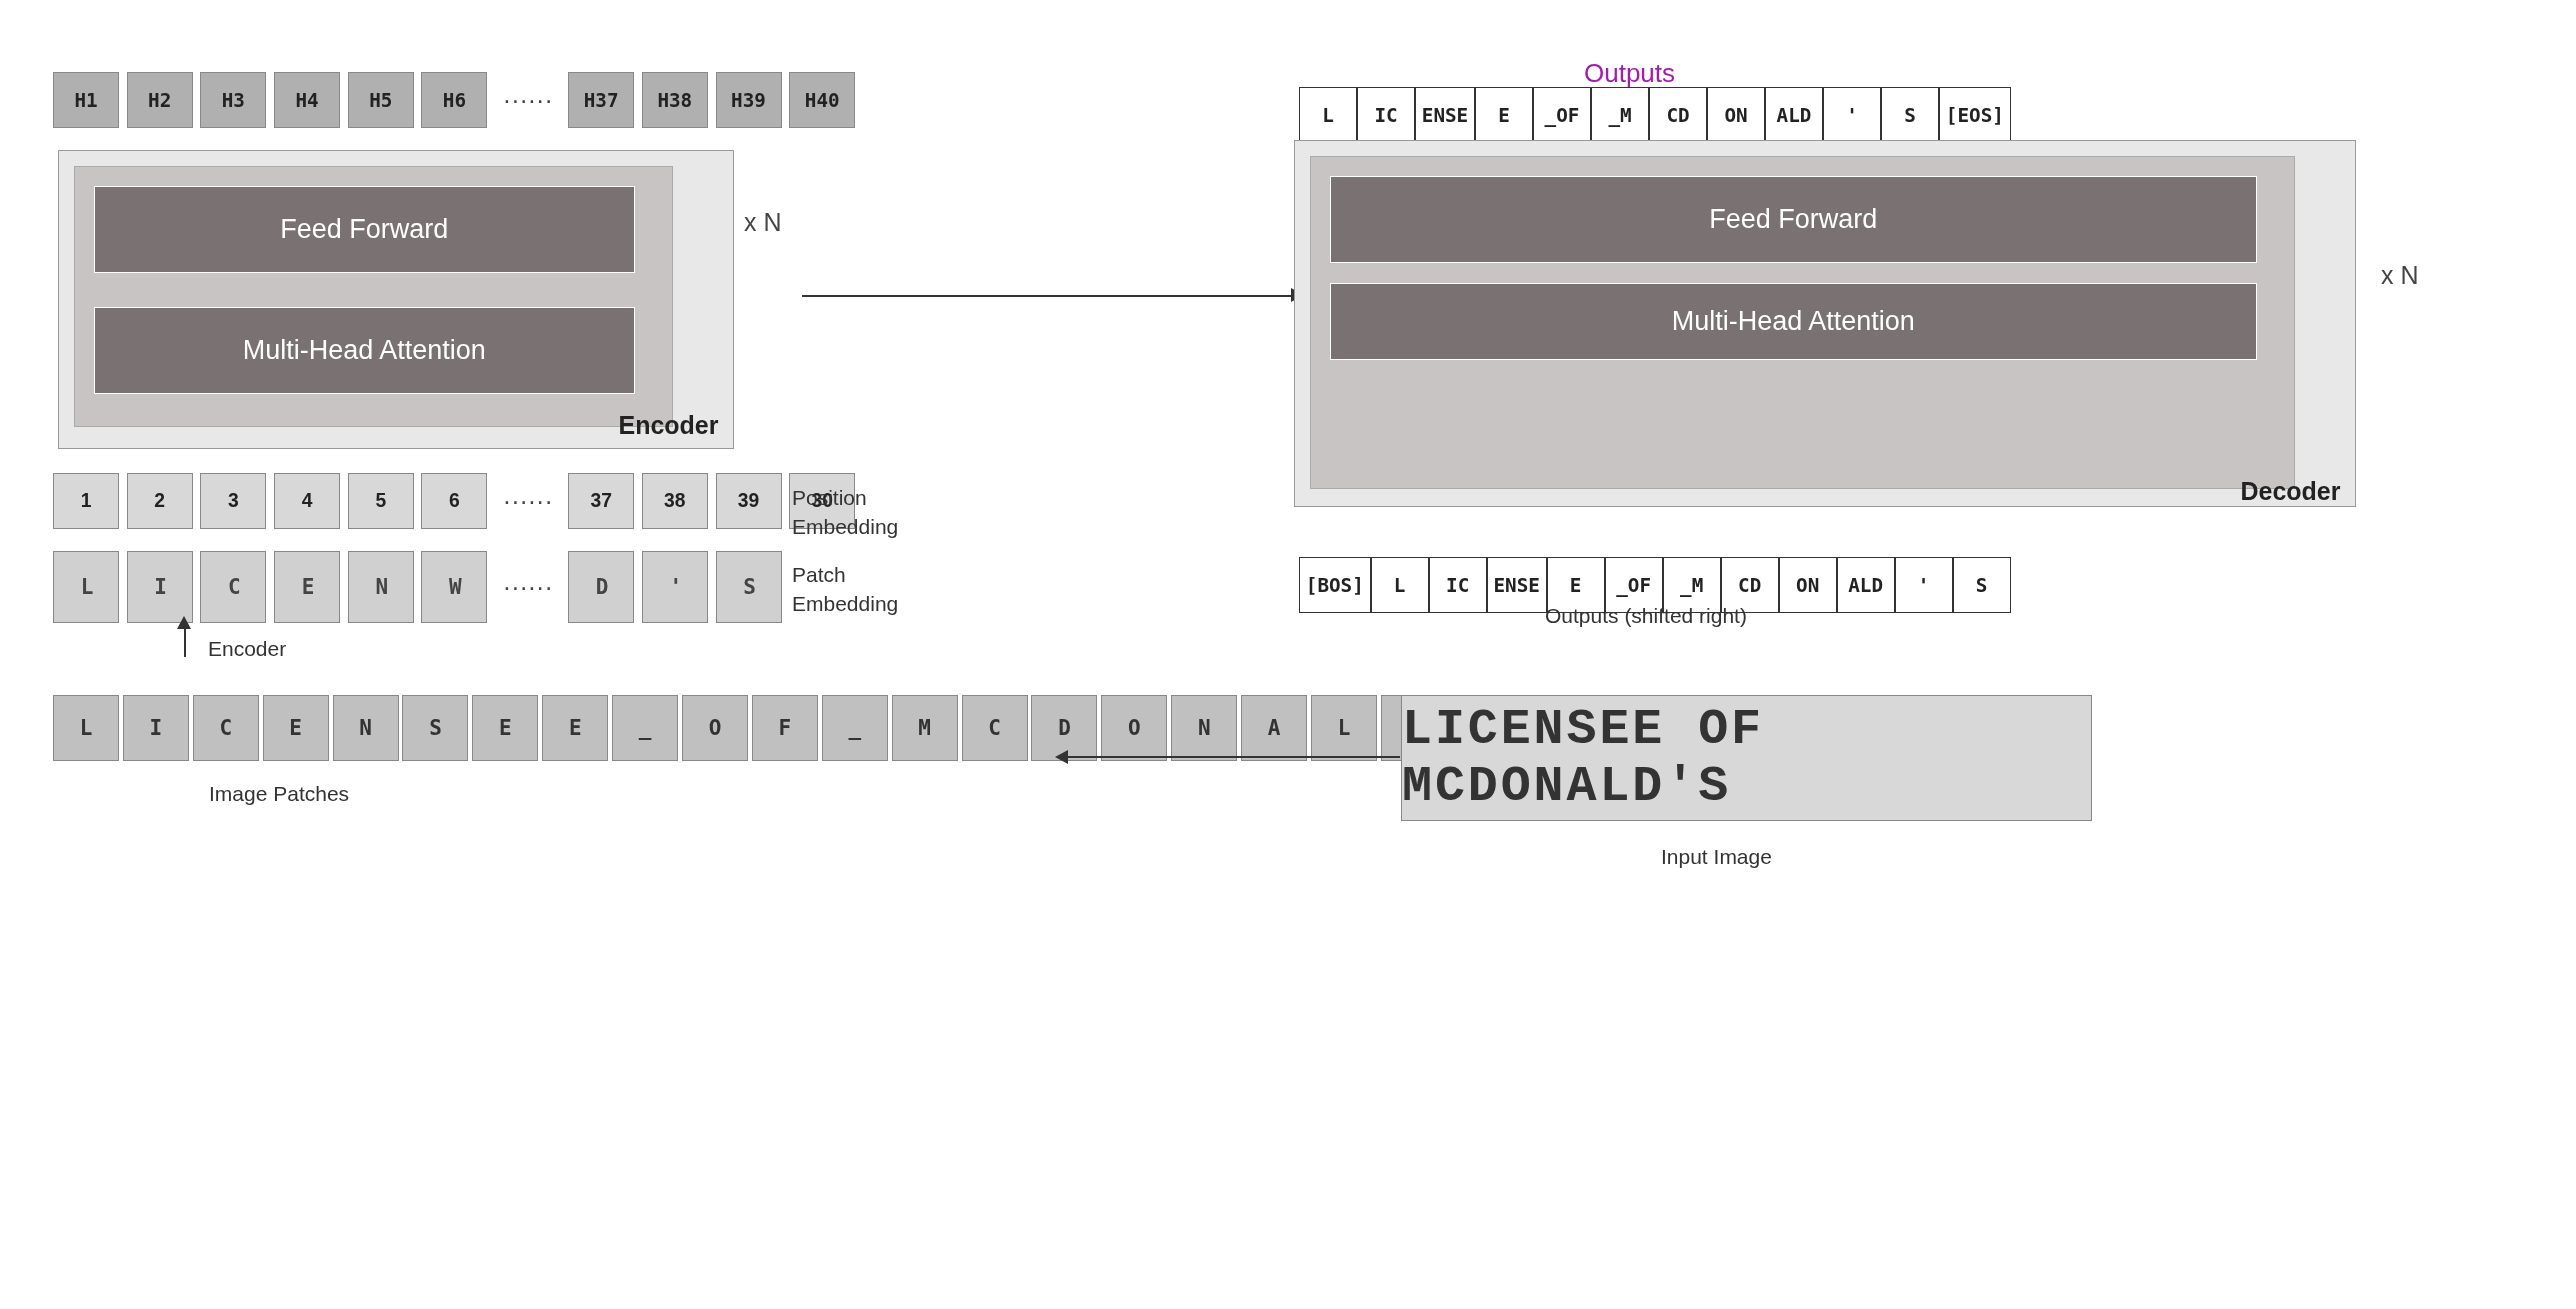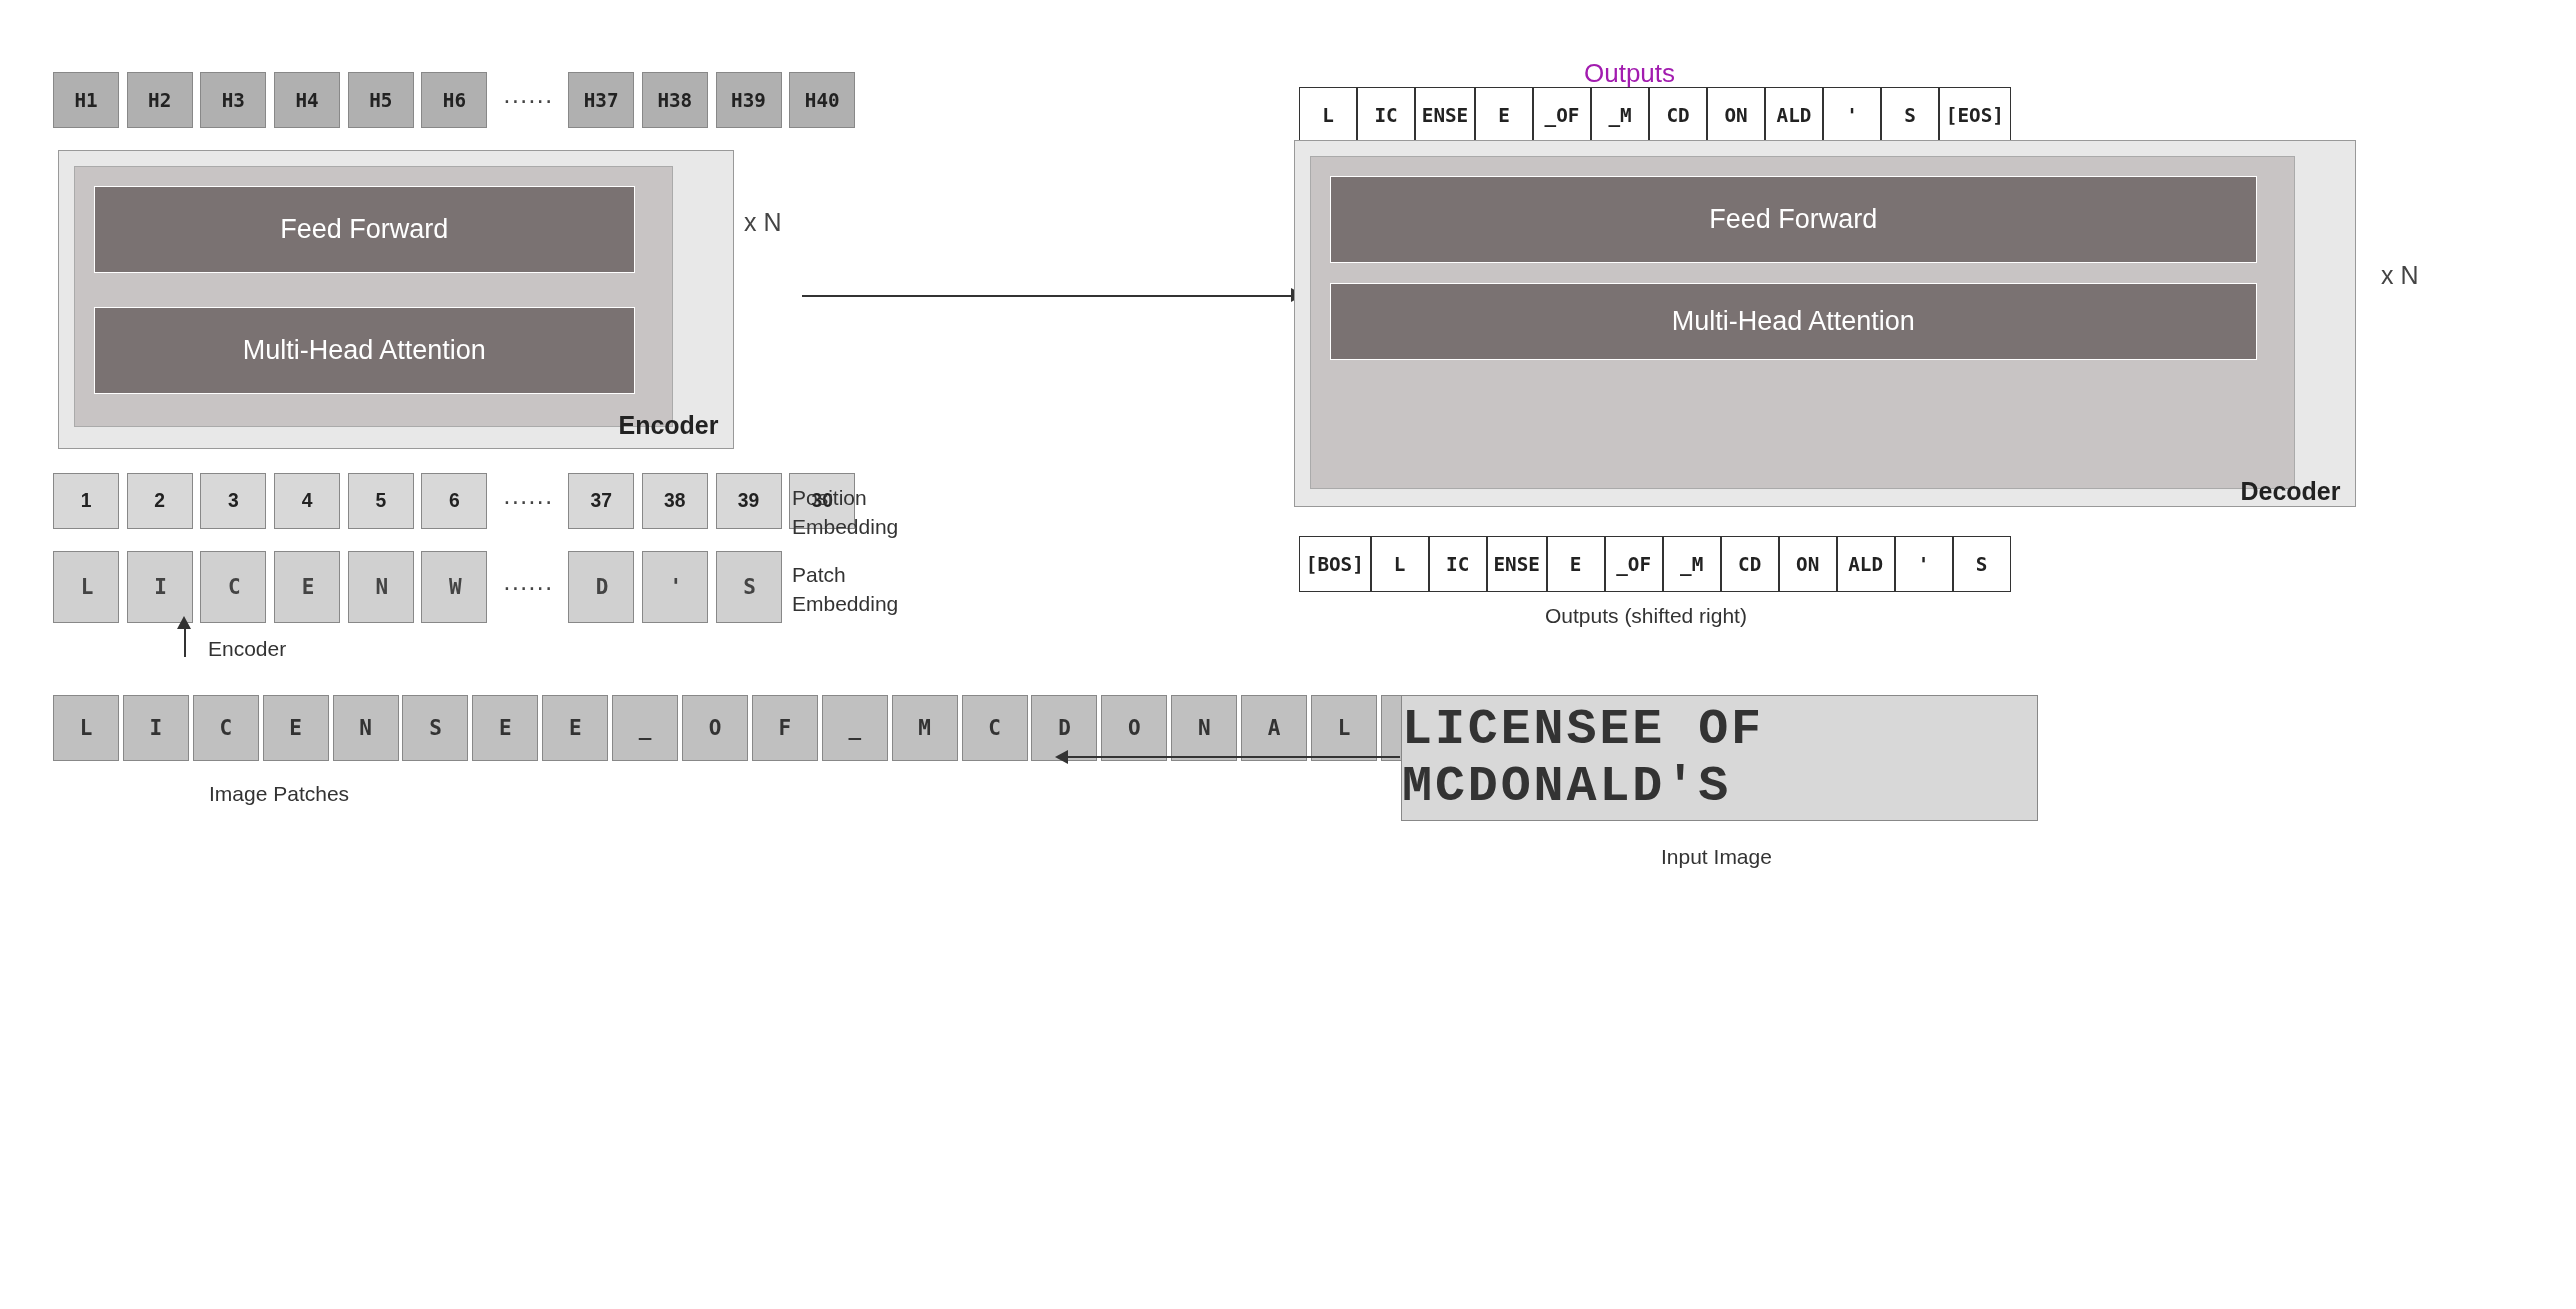--- a/index.html
+++ b/index.html
@@ -252,21 +252,21 @@
       font-size: 21px;
       color: #333;
       margin-left: 16px;
     }
 
     
     .input-image-box {
       position: absolute;
       top: 695px;
       left: 1401px;
-      width: 637px;
+      width: 691px;
       height: 126px;
       background: #d8d8d8;
       border: 1.9px solid #888;
       display: flex;
       align-items: center;
       justify-content: center;
       font-size: 50px;
       font-weight: bold;
       color: #333;
       font-family: 'Courier New', monospace;
@@ -396,21 +396,21 @@
       font-size: 19.3px;
       font-weight: bold;
       color: #222;
       font-family: monospace;
       padding: 0 5.8px;
     }
 
     
     .shifted-row {
       position: absolute;
-      top: 536px;
+      top: 557px;
       left: 1299px;
       display: flex;
       align-items: center;
       gap: 0px;
     }
 
     .shifted-label {
       position: absolute;
       top: 604px;
       left: 1545px;

